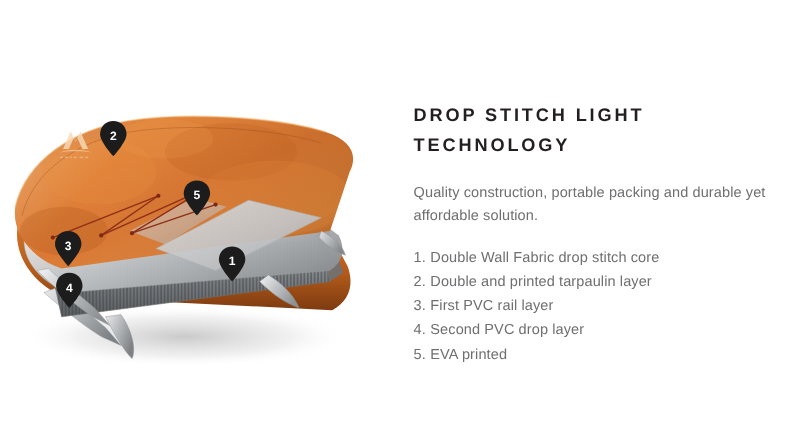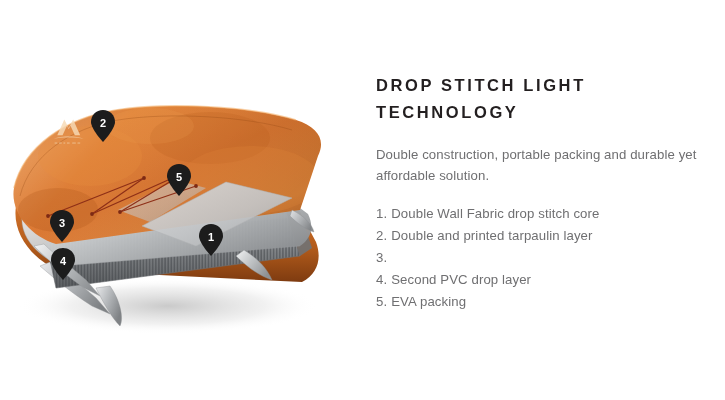--- a/index.html
+++ b/index.html
@@ -27,21 +27,21 @@
   #illustration svg {
     display: block;
     width: 360px;
     height: 280px;
   }
 
   
   #text-col {
     position: absolute;
     left: 376px;
-    top: 72px;
+    top: 92px;
     width: 332px;
   }
   #heading {
     font-size: 16.5px;
     font-weight: bold;
     letter-spacing: 2.6px;
     color: #231f20;
     line-height: 1.62;
     margin: 0 0 20px 0;
     text-transform: uppercase;
@@ -268,38 +268,39 @@
       </g>
     </svg>
   </div>
 
   <div id="text-col">
     <h1 id="heading">
       <span>DROP STITCH LIGHT</span><br>
       <span>TECHNOLOGY</span>
     </h1>
 
-    <p id="intro">Double construction, portable packing and durable yet affordable solution.</p>
+    <p id="intro">Quality construction, portable packing and durable yet affordable solution.</p>
 
     <ol id="feature-list">
       <li>
         <span class="num">1.</span>
         <span>Double Wall Fabric drop stitch core</span>
       </li>
       <li>
         <span class="num">2.</span>
         <span>Double and printed tarpaulin layer</span>
       </li>
       <li>
         <span class="num">3.</span>
+        <span>First PVC rail layer</span>
       </li>
       <li>
         <span class="num">4.</span>
         <span>Second PVC drop layer</span>
       </li>
       <li>
         <span class="num">5.</span>
-        <span>EVA packing</span>
+        <span>EVA printed</span>
       </li>
     </ol>
   </div>
 
 </div>
 
 </body></html>

